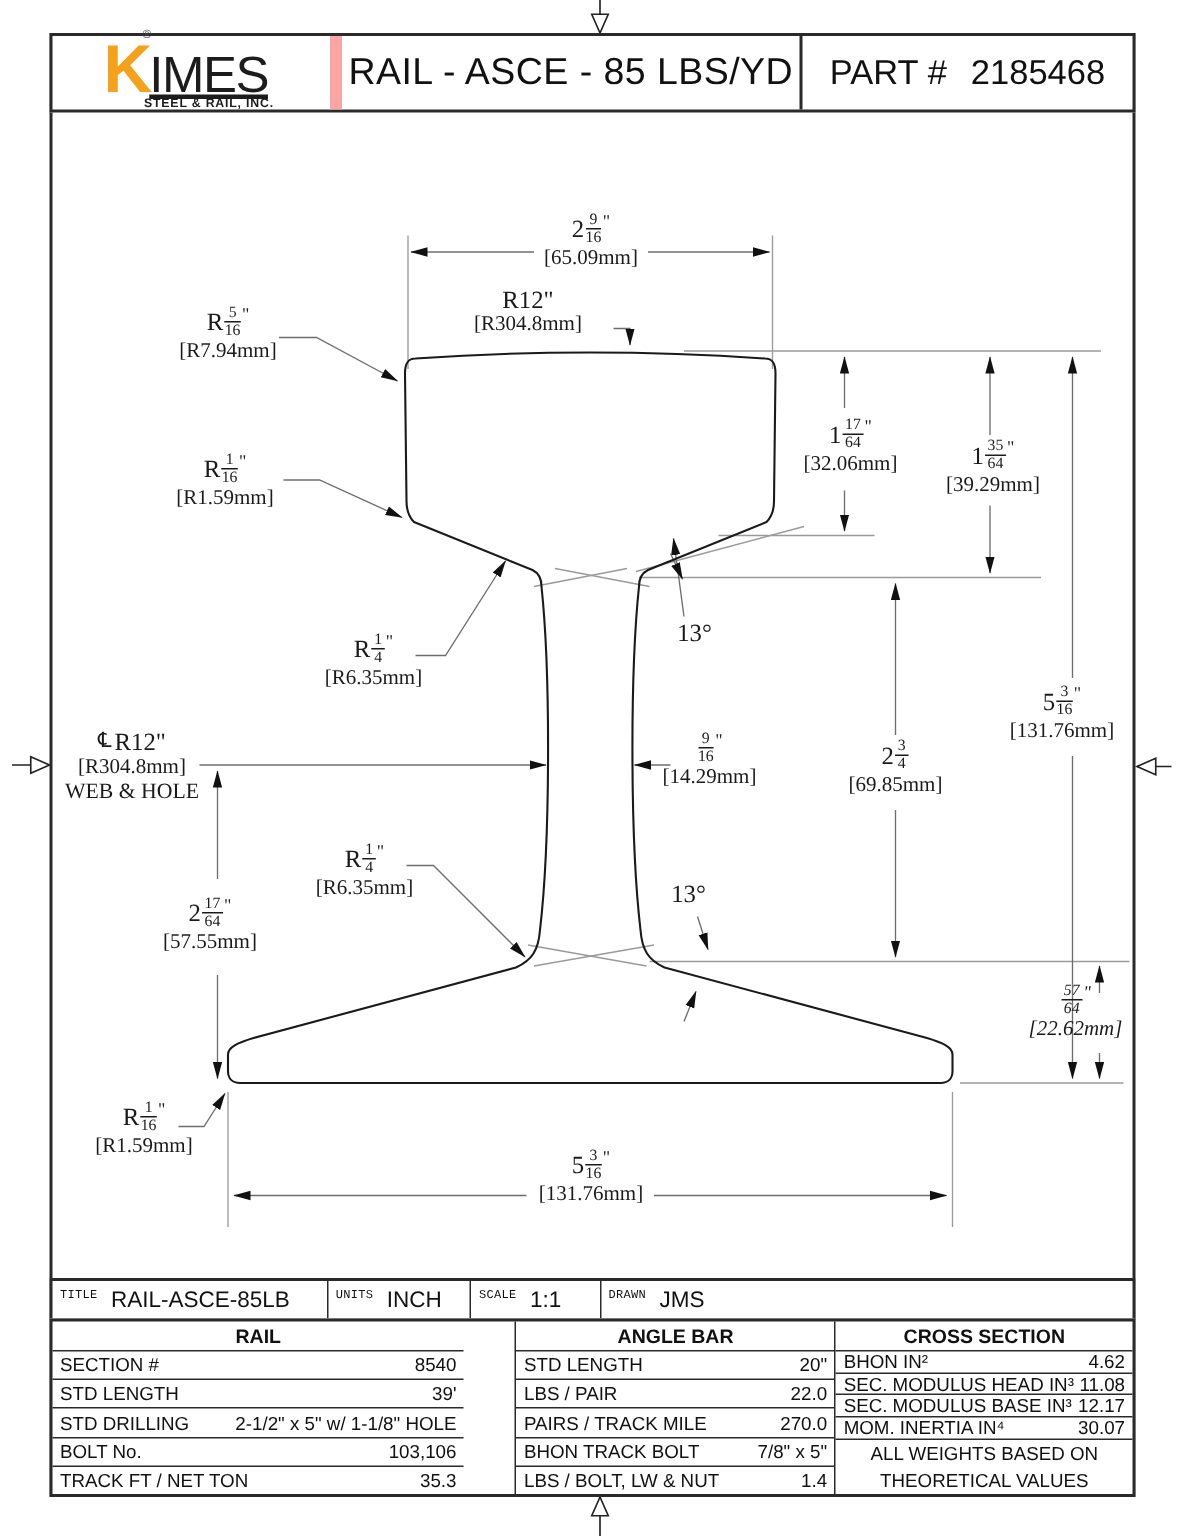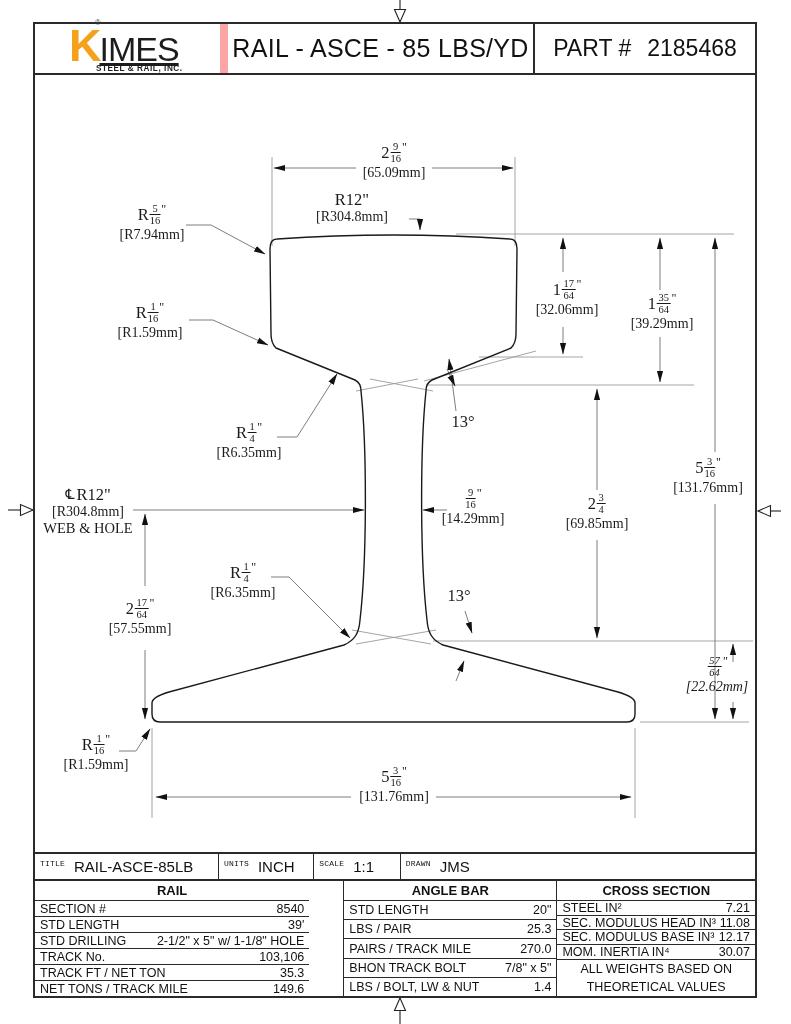--- a/index.html
+++ b/index.html
@@ -368,60 +368,56 @@
           </div>
       <div class="srow">
             <span class="sl">STD LENGTH</span>
             <span class="sv">39'</span>
           </div>
       <div class="srow">
             <span class="sl">STD DRILLING</span>
             <span class="sv">2-1/2" x 5" w/ 1-1/8"  HOLE</span>
           </div>
       <div class="srow">
-            <span class="sl">TRACK No.</span>
+            <span class="sl">BOLT No.</span>
             <span class="sv">103,106</span>
           </div>
       <div class="srow">
             <span class="sl">TRACK FT / NET TON</span>
             <span class="sv">35.3</span>
           </div>
-      <div class="srow">
-            <span class="sl">NET TONS / TRACK MILE</span>
-            <span class="sv">149.6</span>
-          </div>
     </div>
     <div class="scol sc1">
       <div class="shead">ANGLE BAR</div>
       <div class="srow">
             <span class="sl">STD LENGTH</span>
             <span class="sv">20"</span>
           </div>
       <div class="srow">
             <span class="sl">LBS / PAIR</span>
-            <span class="sv">25.3</span>
+            <span class="sv">22.0</span>
           </div>
       <div class="srow">
             <span class="sl">PAIRS / TRACK MILE</span>
             <span class="sv">270.0</span>
           </div>
       <div class="srow">
             <span class="sl">BHON TRACK BOLT</span>
             <span class="sv">7/8" x 5"</span>
           </div>
       <div class="srow">
             <span class="sl">LBS / BOLT, LW &amp; NUT</span>
             <span class="sv">1.4</span>
           </div>
     </div>
     <div class="scol sc2">
       <div class="shead">CROSS SECTION</div>
       <div class="srow">
-            <span class="sl">STEEL  IN²</span>
-            <span class="sv">7.21</span>
+            <span class="sl">BHON  IN²</span>
+            <span class="sv">4.62</span>
           </div>
       <div class="srow">
             <span class="sl">SEC. MODULUS HEAD  IN³</span>
             <span class="sv">11.08</span>
           </div>
       <div class="srow">
             <span class="sl">SEC. MODULUS BASE  IN³</span>
             <span class="sv">12.17</span>
           </div>
       <div class="srow">

